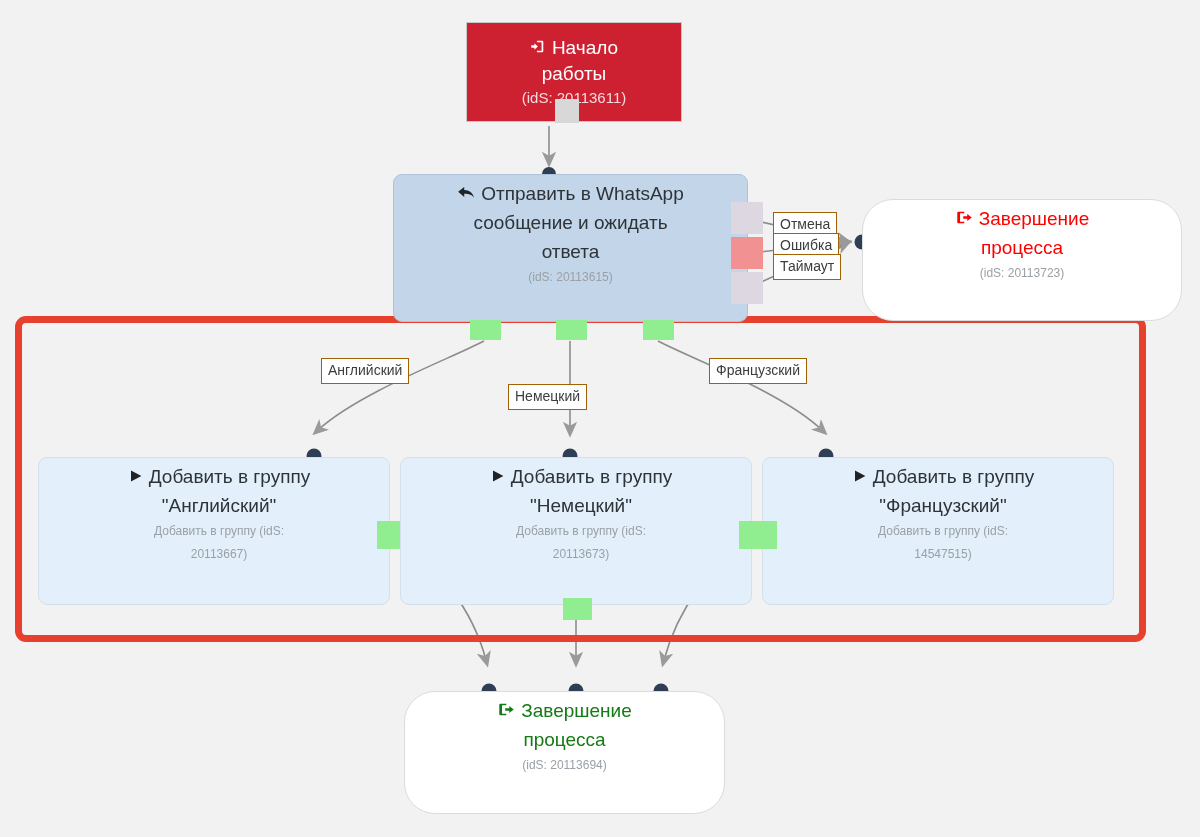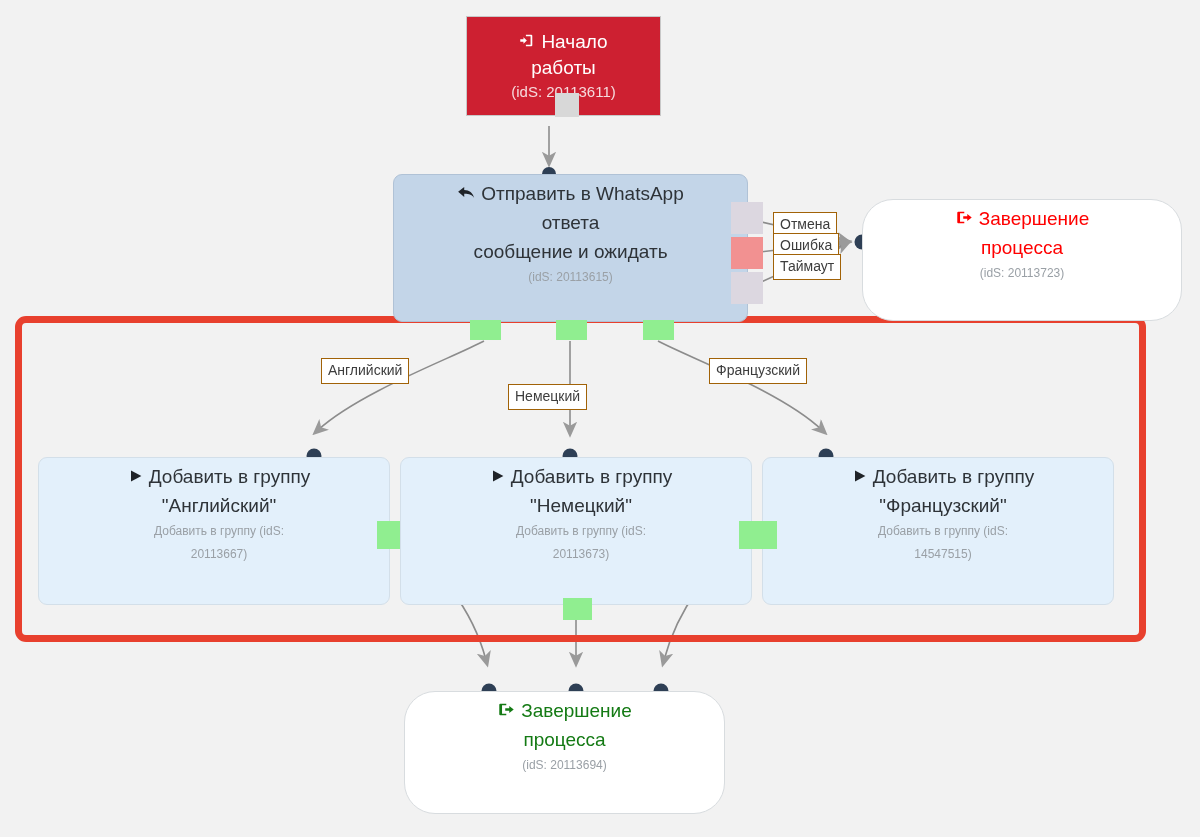--- a/index.html
+++ b/index.html
@@ -125,43 +125,43 @@
     </g>
 
     <g>
       <path d="M756,532 C718,560 680,600 664,660" stroke="#8c8c8c" stroke-width="1.6" fill="none" marker-end="url(#arrow)"></path>
       <circle cx="661" cy="691" r="7.5" fill="#2e3f55"></circle>
     </g>
   </svg>
 
   <div class="selection-rect" style="left:15px; top:316px; width:1131px; height:326px;"></div>
 
-  <div class="node node-start" style="left:466px; top:16px; width:195px; height:100px;">
+  <div class="node node-start" style="left:466px; top:22px; width:216px; height:100px;">
     <div class="title">
       <span class="ico">
         <svg width="17" height="17" viewBox="0 0 16 16" fill="#ffffff">
           <path d="M6.5 2.5h5a1 1 0 0 1 1 1v9a1 1 0 0 1-1 1h-5v-1.6h4.4V4.1H6.5z"></path>
           <path d="M7.4 8 4.2 4.9v2H1.2v2.2h3v2z"></path>
         </svg>
       </span><span>Начало</span>
       <div>работы</div>
     </div>
     <div class="sub">(idS: 20113611)</div>
     <div class="handle gray" style="left:88px; top:76px; width:24px; height:24px;"></div>
   </div>
 
   <div class="node card node-whatsapp" style="left:393px; top:174px; width:355px; height:148px;">
     <div class="title">
       <span class="ico">
         <svg width="19" height="17" viewBox="0 0 20 16" fill="#1f2328">
           <path d="M7.6 2.2v3.2c5.5.2 9 2.9 10.4 8.3-2-2.9-4.9-4.3-10.4-4.3v3.3L1.2 7.3z"></path>
         </svg>
       </span><span>Отправить в WhatsApp</span>
+      <div>сообщение и ожидать</div>
       <div>ответа</div>
-      <div>сообщение и ожидать</div>
     </div>
     <div class="sub">(idS: 20113615)</div>
 
     <div class="handle gray" style="left:168px; top:-6px; width:19px; height:12px; background:transparent;"></div>
 
     <div class="handle grayp" style="left:337px; top:27px;  width:32px; height:32px;"></div>
     <div class="handle salmon" style="left:337px; top:62px;  width:32px; height:32px;"></div>
     <div class="handle grayp" style="left:337px; top:97px;  width:32px; height:32px;"></div>
 
     <div class="handle green" style="left:76px;  top:145px; width:31px; height:20px;"></div>

